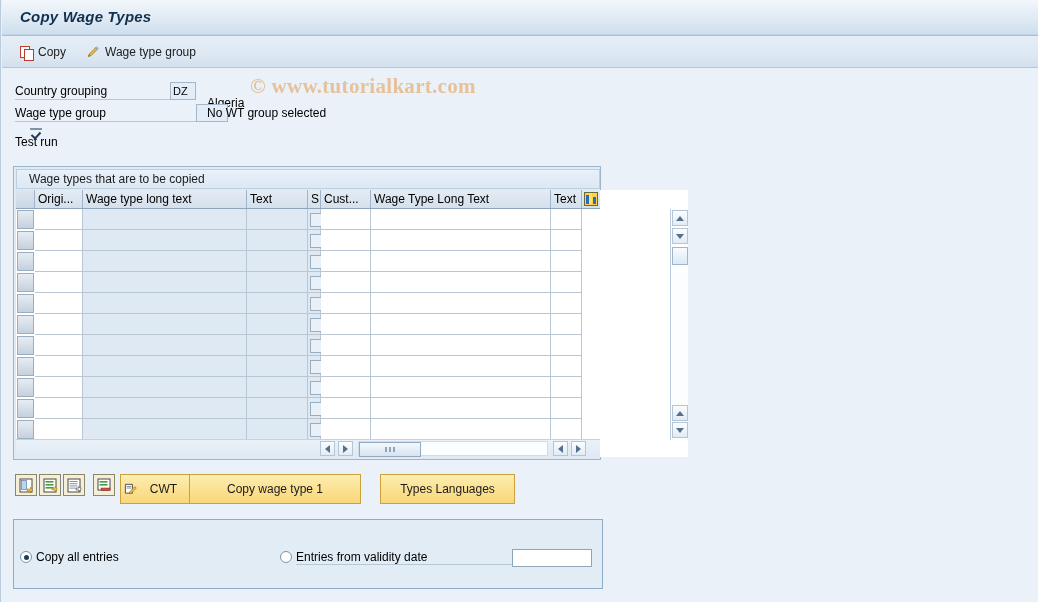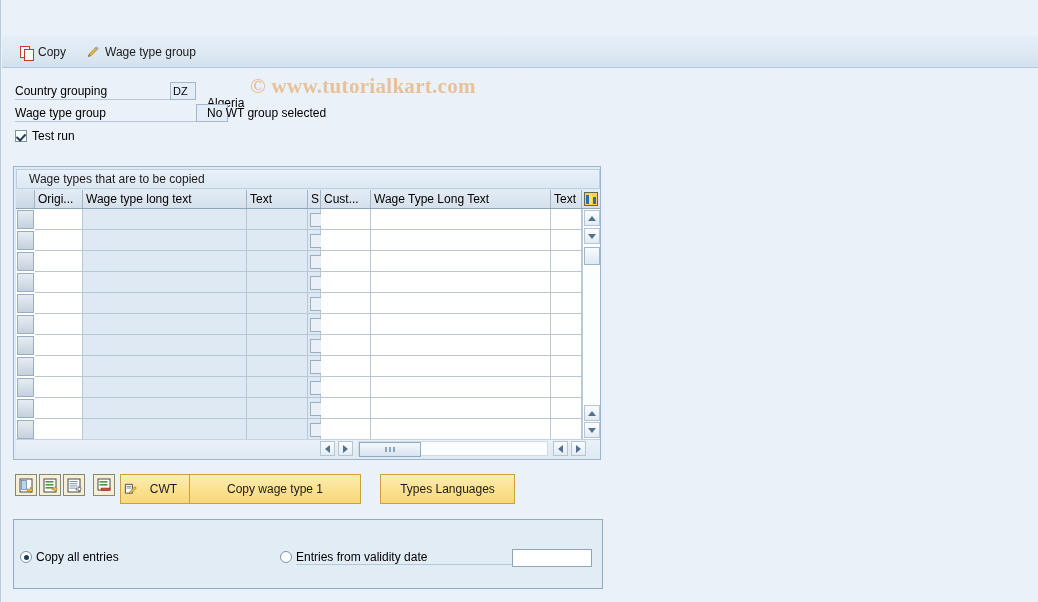--- a/index.html
+++ b/index.html
@@ -75,21 +75,21 @@
   .finput {
     position: absolute; top: 0; height: 18px;
     border: 1px solid #a5b6c8;
     background: #e3edf7;
     font-family: "Liberation Sans", sans-serif;
     font-size: 11px; color: #000;
     padding: 0 2px; line-height: 16px; text-align: left;
   }
   .fdesc { position: absolute; top: 0; height: 18px; line-height: 18px; font-size: 12px; white-space: nowrap; }
 
-  .cbrow { position: absolute; left: 14px; top: 60px; height: 16px; display: flex; align-items: center; gap: 5px; }
+  .cbrow { position: absolute; left: 14px; top: 60px; height: 16px; display: flex; align-items: center; gap: 5px; flex-direction: column; }
   .cbox {
     width: 12px; height: 12px; border: 1px solid #7d93a9;
     background: #fff; position: relative; display: inline-block;
   }
   .cbox.checked::after {
     content: ""; position: absolute; left: 2px; top: 1px;
     width: 4px; height: 7px; border: solid #1f3c5a;
     border-width: 0 2px 2px 0; transform: rotate(42deg);
   }
 
@@ -99,21 +99,21 @@
     border: 1px solid #9cb6cd; background: #dfeaf4;
   }
   .tp-header {
     position: absolute; left: 2px; top: 2px; width: 584px; height: 20px;
     background: linear-gradient(to bottom, #e9f1f9 0%, #dce8f3 100%);
     border: 1px solid #bccfe0;
     line-height: 19px; padding-left: 12px; font-size: 12px; color: #1b1b1b;
   }
 
   .grid {
-    position: absolute; left: 2px; top: 23px; width: 584px; height: 267px;
+    position: absolute; left: 2px; top: 23px; width: 672px; height: 267px;
     background: #ffffff;
   }
   .grid-head {
     position: absolute; left: 0; top: 0; width: 584px; height: 19px;
     background: linear-gradient(to bottom, #e4ecf4 0%, #d4e0ec 100%);
     border-bottom: 1px solid #8ea5bb;
   }
   .hcell {
     position: absolute; top: 0; height: 18px; line-height: 18px;
     font-size: 12px; color: #000; padding-left: 3px;
@@ -240,20 +240,23 @@
   .dateinput {
     position: absolute; height: 18px; border: 1px solid #8fa5bb;
     background: #ffffff;
   }
 </style>
 </head>
 <body>
 
 <div class="screen">
 
+  <div class="titlebar">
+    <div class="title">Copy Wage Types</div>
+  </div>
 
   <div class="toolbar">
     <div class="tb-item" style="left:14px;">
       <span class="icon-copy"></span>
       <span>Copy</span>
     </div>
     <div class="tb-item" style="left:80px;">
       <span class="icon-pencil">
         <svg width="14" height="14" viewBox="0 0 14 14">
           <path d="M2.5 11.5 L3.2 9.2 L9.6 2.8 L11.2 4.4 L4.8 10.8 Z" fill="#f2c344" stroke="#8a6d1f" stroke-width=".8"></path>

